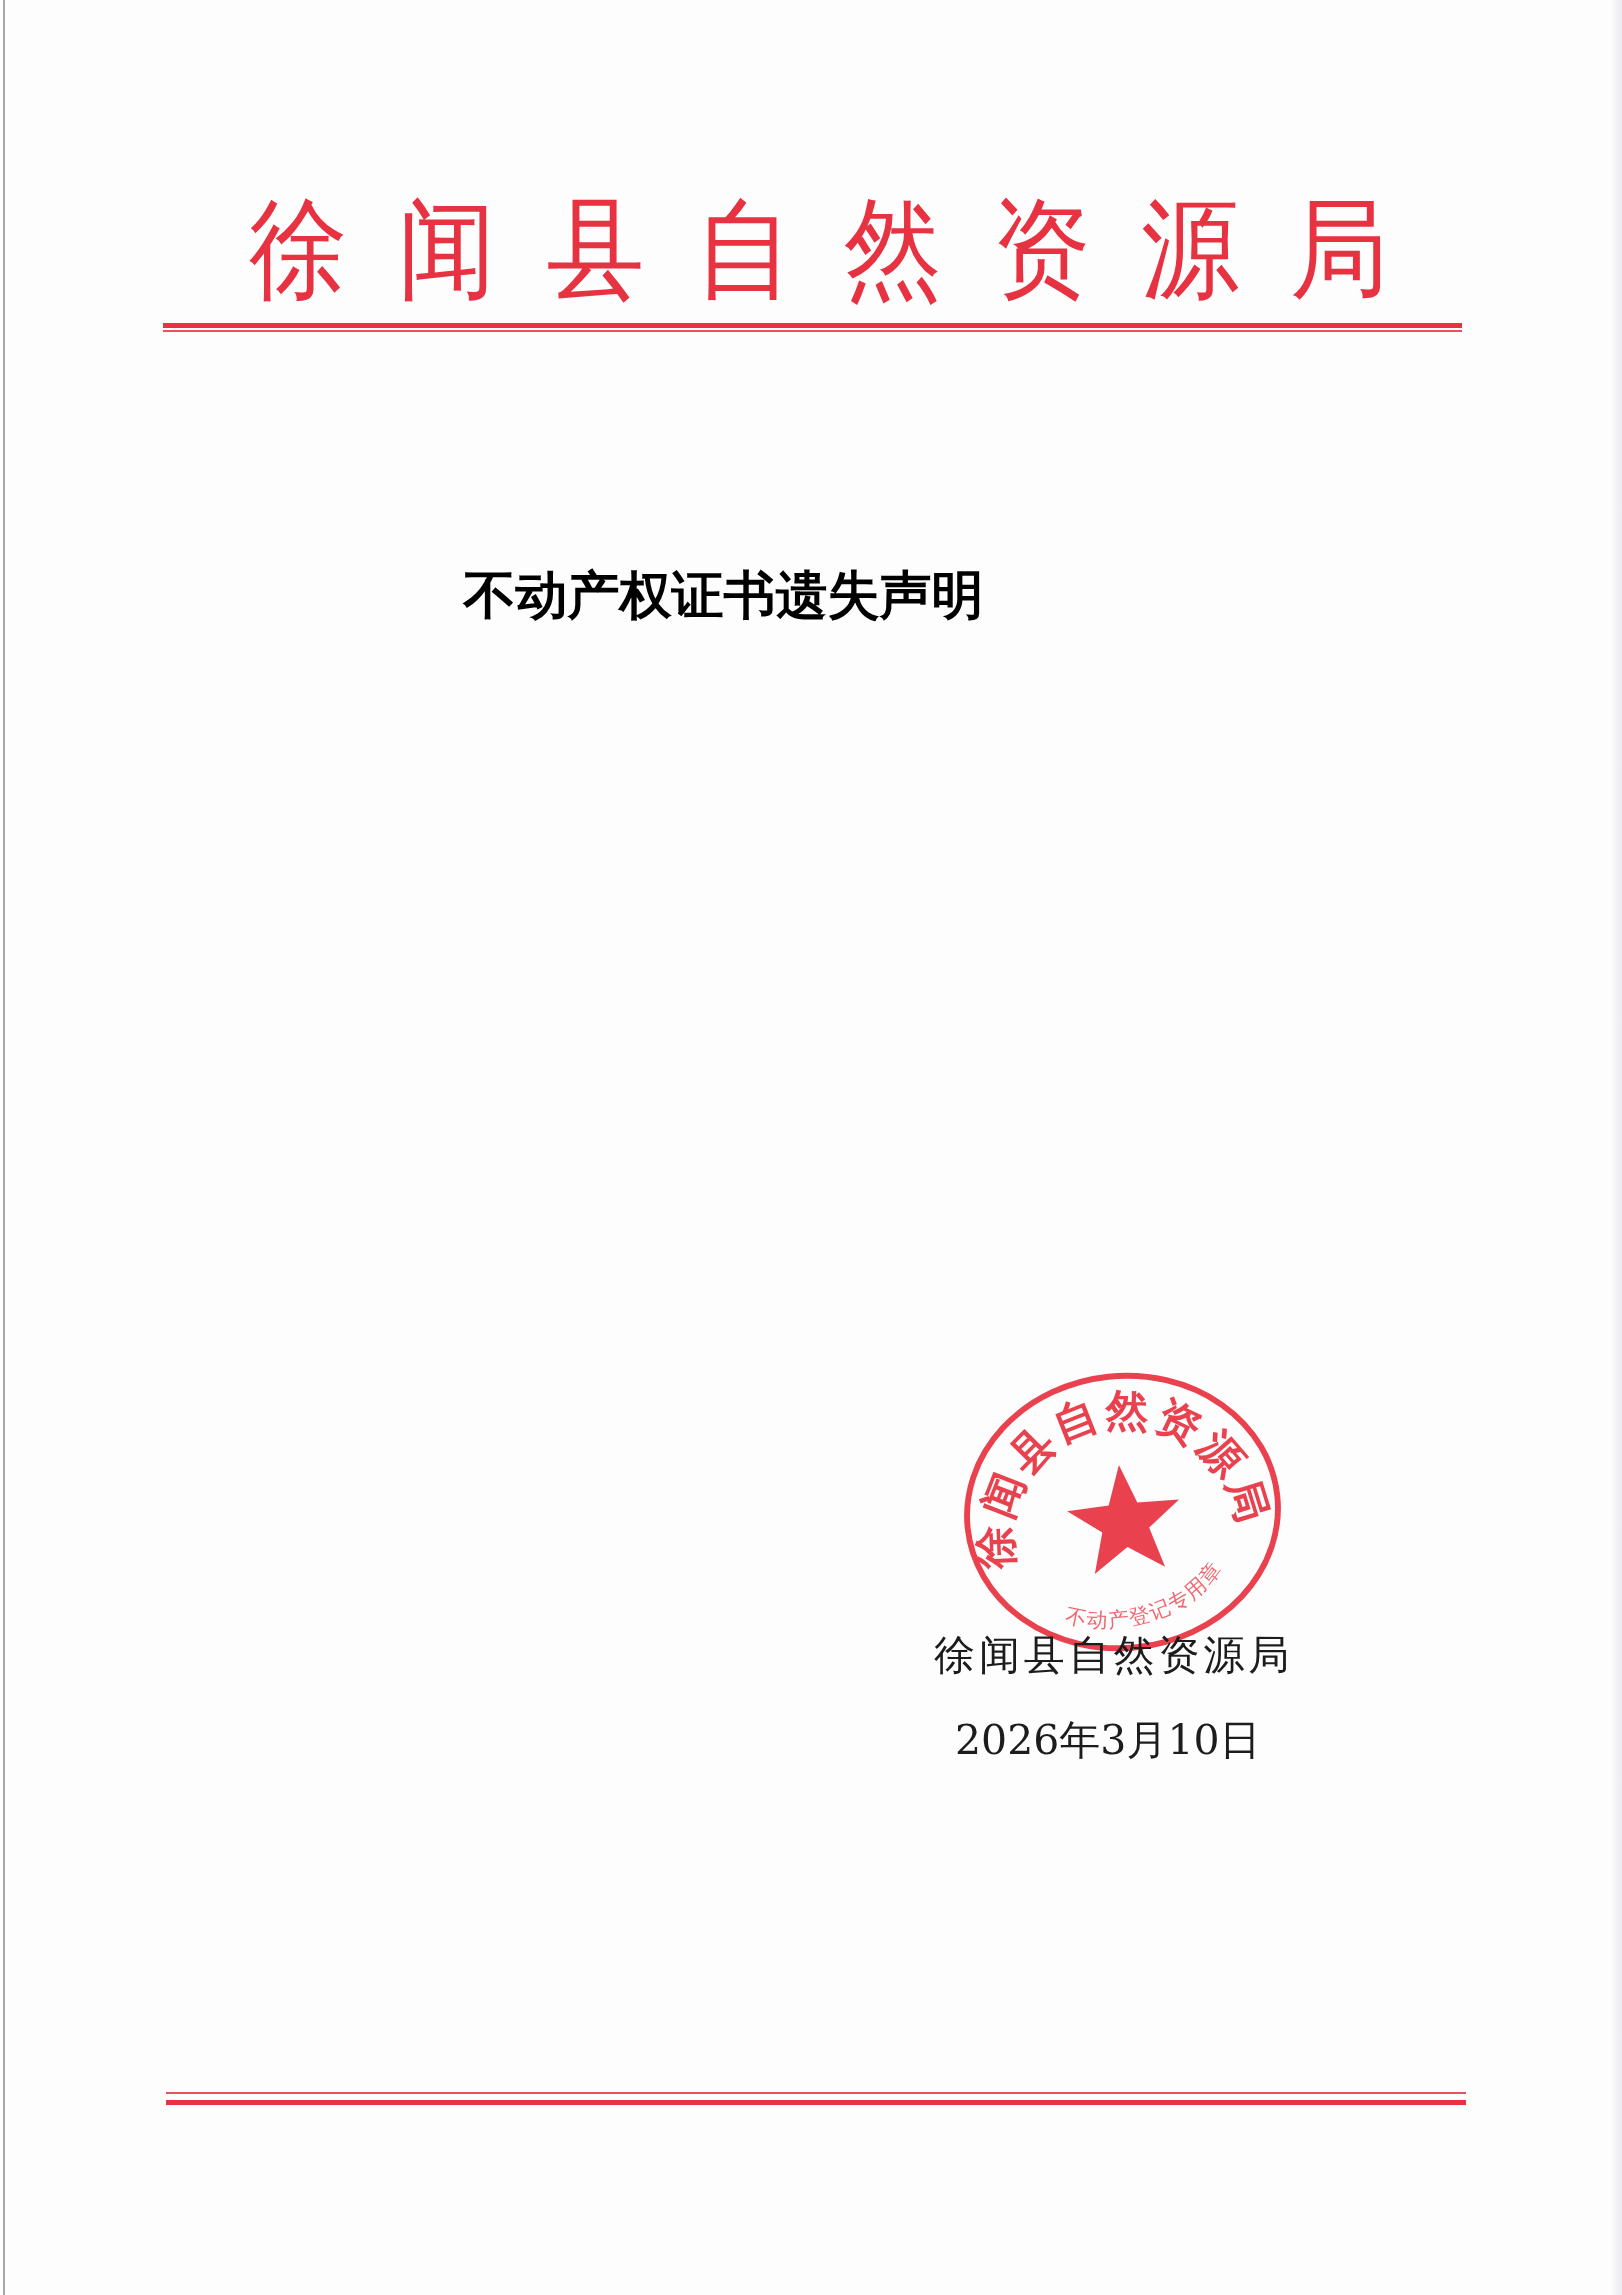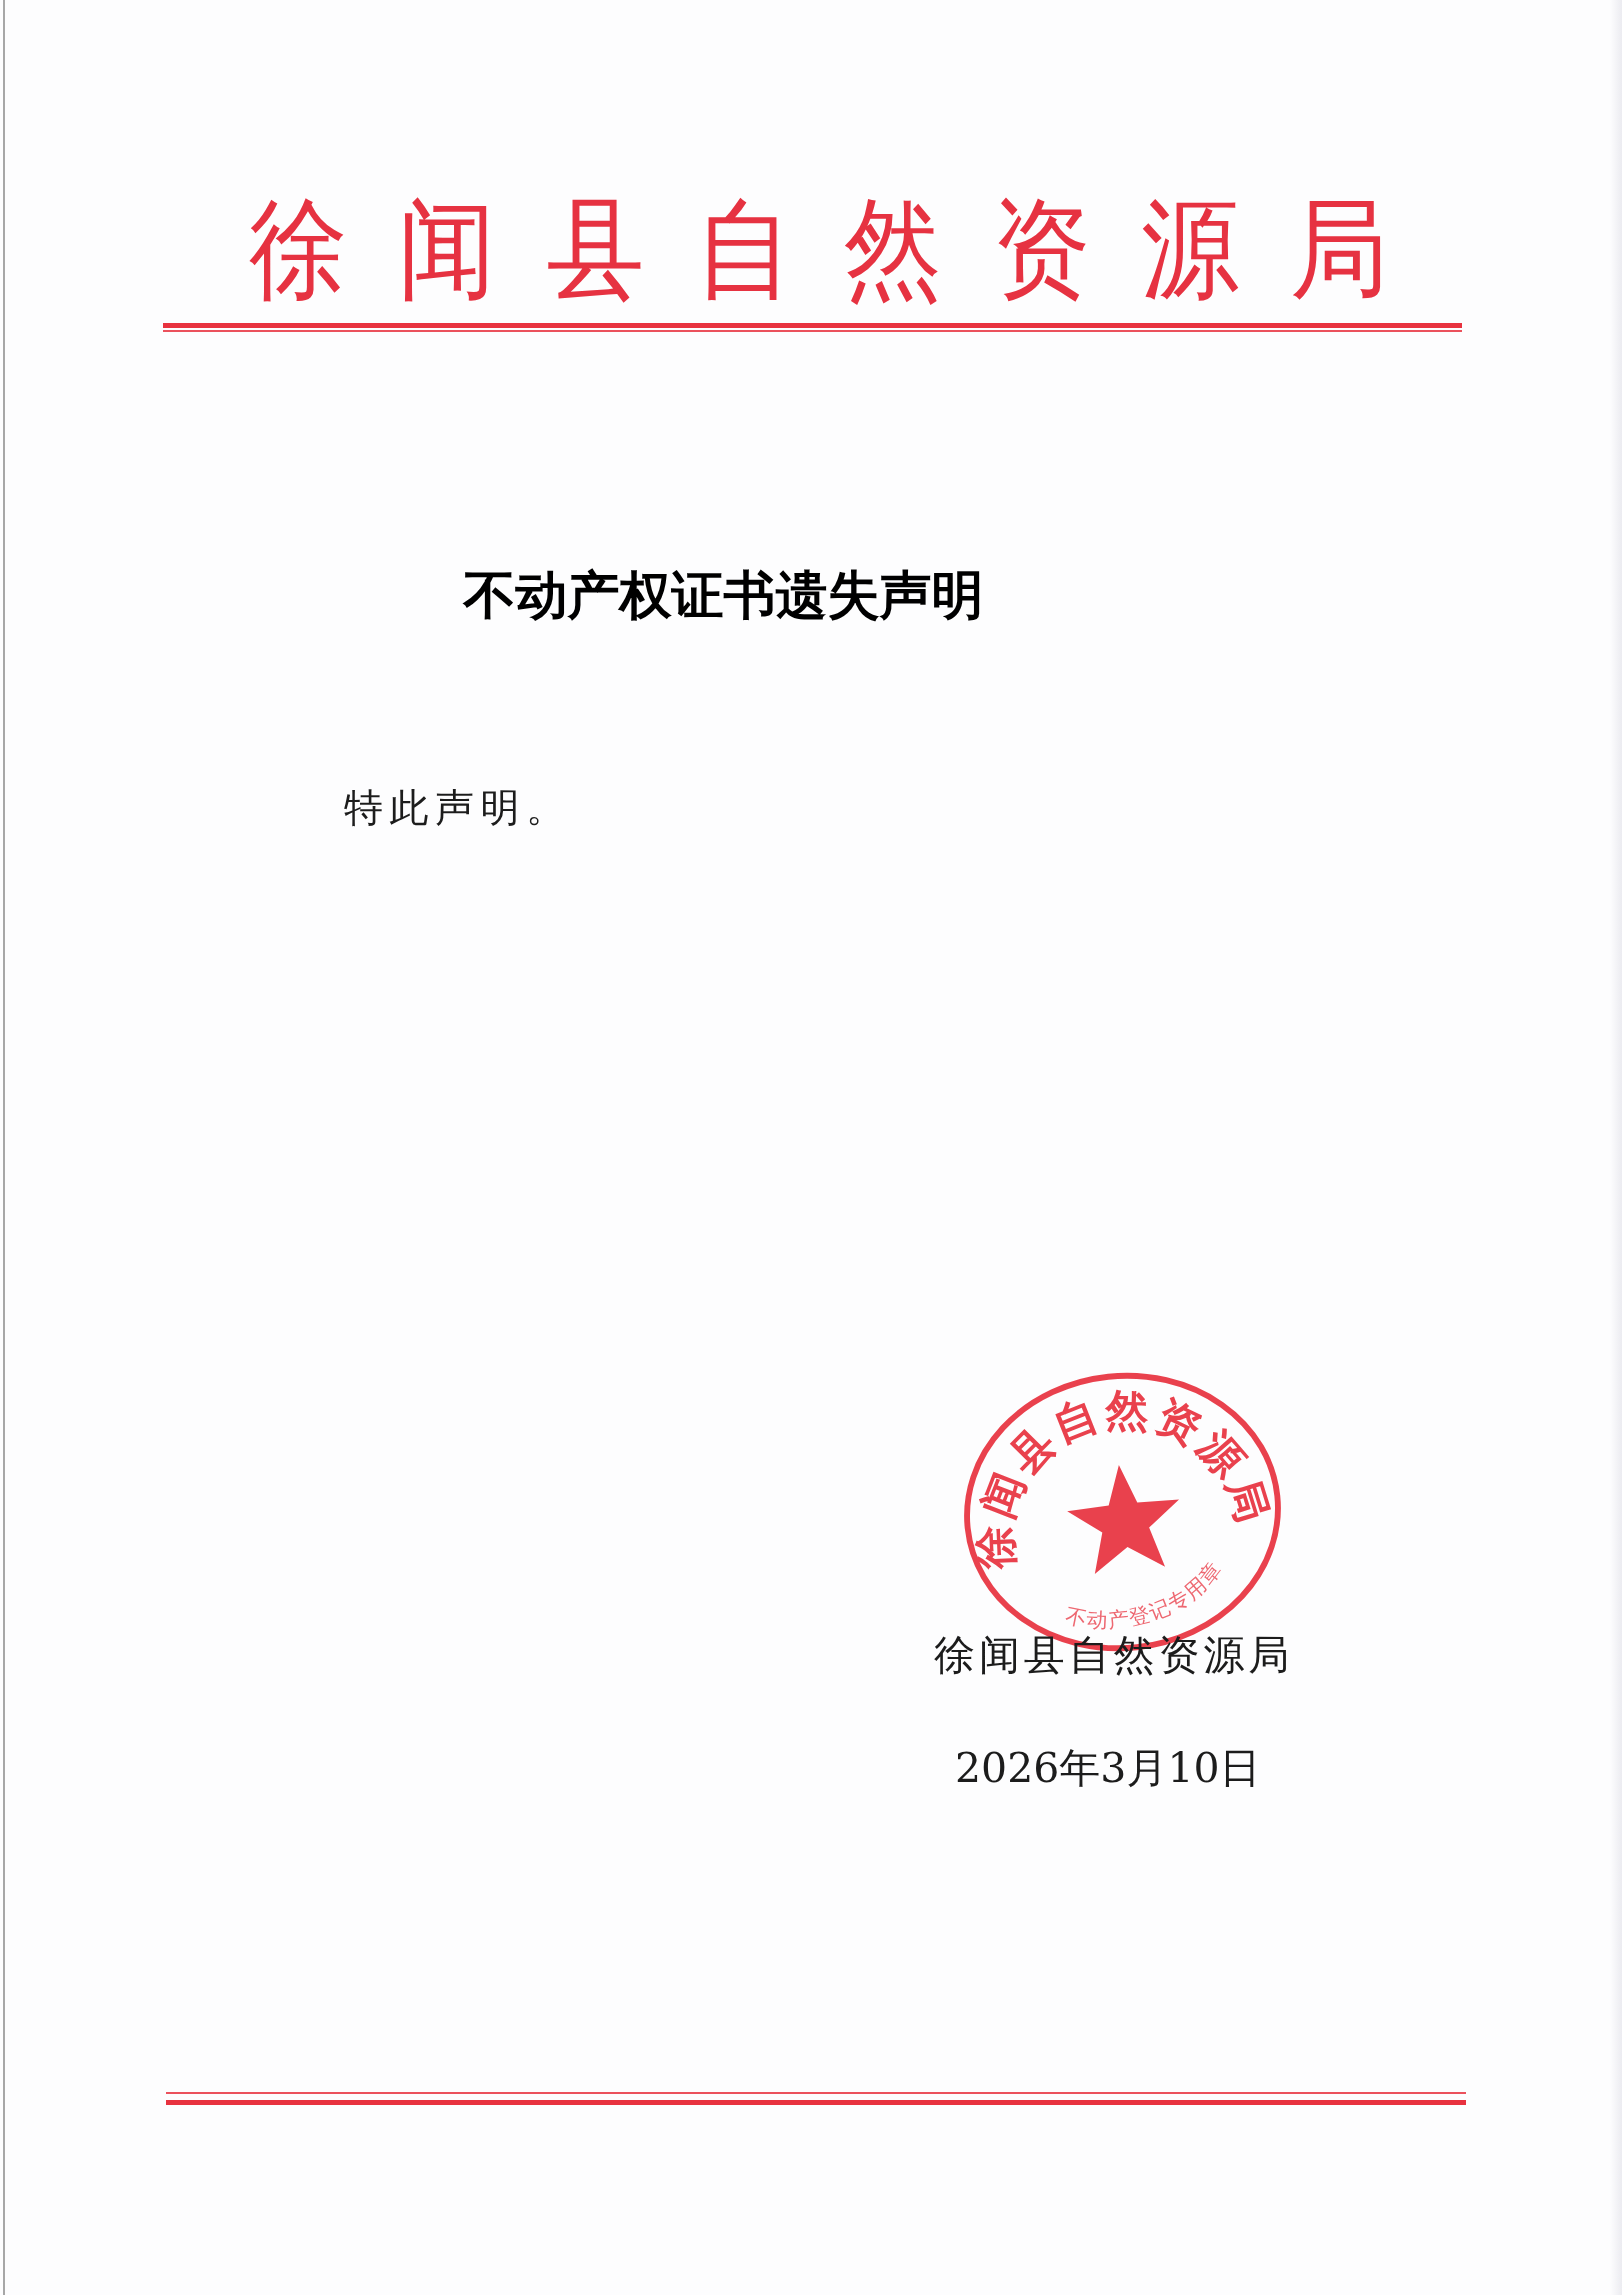--- a/index.html
+++ b/index.html
@@ -117,21 +117,20 @@
     }
     .date {
       position: absolute;
       left: 955px; top: 1714px;
       width: 314px;
       font-family: "DejaVu Serif", "Liberation Serif", serif;
       font-size: 41px;
       line-height: 52px;
       color: #1c1c1c;
       white-space: nowrap;
-      margin-top: 28px;
     }
   </style>
 </head>
 <body>
 
 <div class="page">
   <div class="left-edge"></div>
   <div class="right-shade"></div>
 
   <div class="letterhead">
@@ -143,21 +142,20 @@
     <span>资</span>
     <span>源</span>
     <span>局</span>
   </div>
   <div class="rule top-thick"></div>
   <div class="rule top-thin"></div>
 
   <div class="doc-title">不动产权证书遗失声明</div>
 
   <div class="body-text">
-    <p>特此声明。</p>
   </div>
 
   <svg class="stamp" viewBox="0 0 500 440" xmlns="http://www.w3.org/2000/svg">
     <defs>
       <path id="arcTop" d="M 78 300 A 175 175 0 1 1 420 300"></path>
       <path id="arcInner" d="M 110 360 A 190 150 0 0 0 420 250"></path>
     </defs>
     <g transform="rotate(-6 250 220)" opacity="0.92">
       <ellipse cx="250" cy="220" rx="238" ry="208" fill="none" stroke="#e8323f" stroke-width="9"></ellipse>
       <text font-family="DejaVu Serif, Liberation Serif, serif" font-size="66" font-weight="bold" fill="#e8323f" letter-spacing="6">

